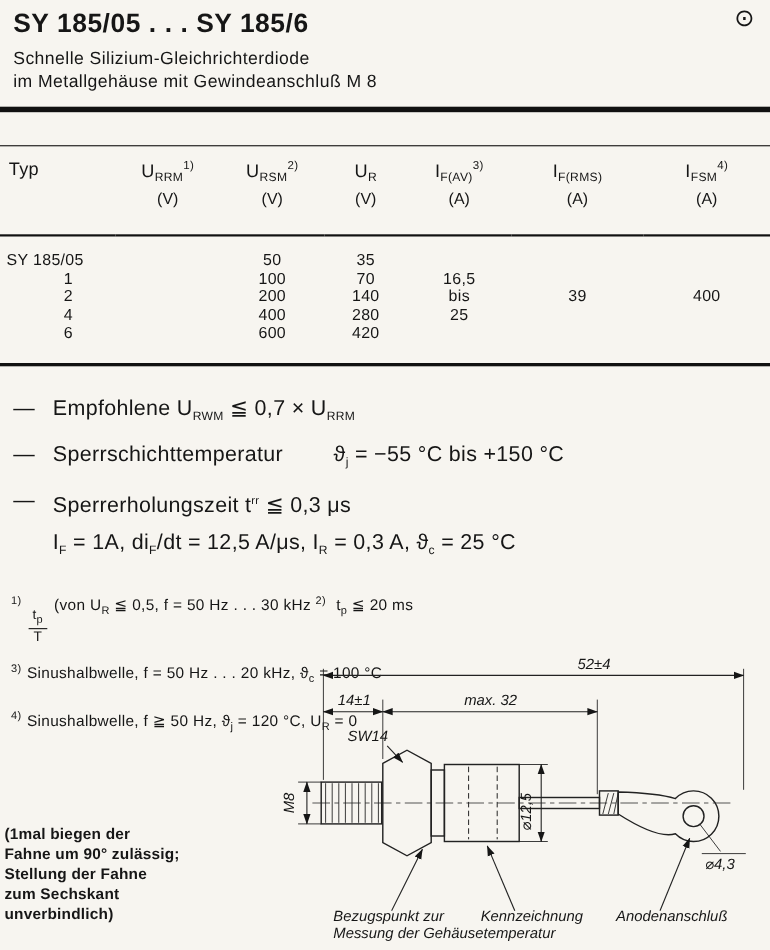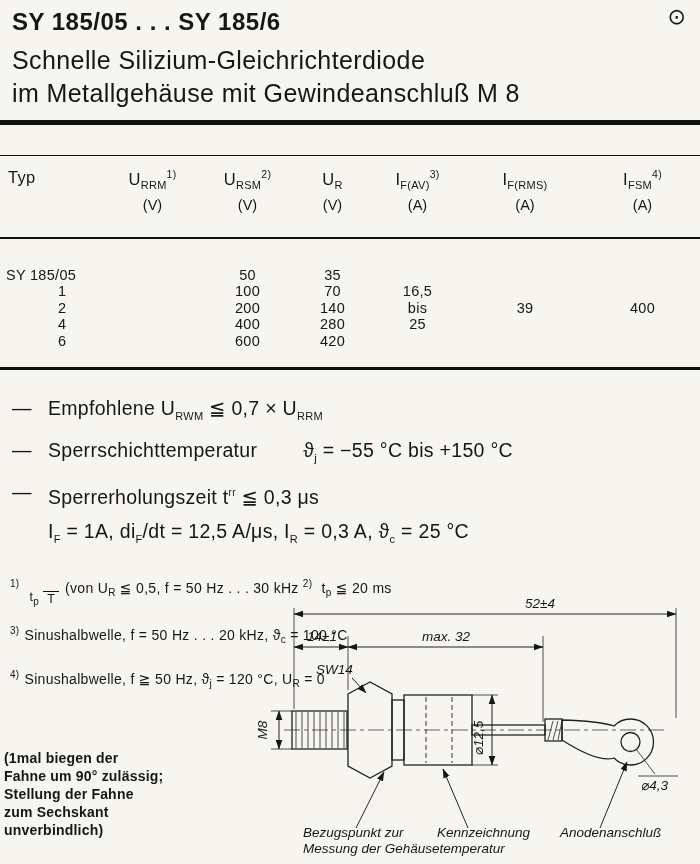--- a/index.html
+++ b/index.html
@@ -2,49 +2,49 @@
 <html><head>
 <meta charset="utf-8">
 <style>
   html,body{margin:0;padding:0}
   body{width:700px;height:864px;overflow:hidden;background:#f7f5f0;color:#161616;
        font-family:"Liberation Sans","DejaVu Sans",sans-serif;position:relative}
   .page{position:relative;width:700px;height:848px}
   header{position:relative;padding:8px 12px 0}
   h1{margin:0;font-size:24px;font-weight:bold;letter-spacing:.5px}
   .corner-icon{position:absolute;top:6px;right:14px;font-size:22px;line-height:1}
-  .subtitle{margin-top:8px;font-size:25px;line-height:1.3;letter-spacing:.4px}
+  .subtitle{margin-top:8px;font-size:16px;line-height:1.3;letter-spacing:.4px}
   .thick-rule{height:5px;background:#111;margin-top:11px}
   .table-wrap{margin-top:30px;border-top:1.5px solid #111;border-bottom:3px solid #111;padding-bottom:18px}
   table{border-collapse:collapse;width:100%;table-layout:fixed}
   col.c-typ{width:105px}col.c-urrm{width:95px}col.c-ursm{width:95px}col.c-ur{width:75px}
   col.c-ifav{width:95px}col.c-ifrms{width:120px}col.c-ifsm{width:115px}
   thead th{border-bottom:2.5px solid #111;font-weight:normal;vertical-align:top;padding:12px 0 24px;text-align:center}
   th.typ{text-align:left;padding-left:8px}
   .sym{display:block;font-size:16.5px;letter-spacing:.3px}
   .sym sub{font-size:11px}
   .sym sup{font-size:10.5px}
   .unit{display:block;font-size:14.5px;margin-top:6px}
   tbody td{font-size:14.5px;line-height:16.5px;text-align:center;padding:0;letter-spacing:.3px}
-  tbody tr:first-child td{padding-top:28px}
+  tbody tr:first-child td{padding-top:14px}
   td.typ-main{text-align:left;padding-left:6px;white-space:nowrap}
   td.typ-sub{text-align:left;padding-left:58px}
   td.mid{vertical-align:middle}
   td.mid div{line-height:16.5px}
   .notes{margin:24px 12px 0;font-size:19.5px}
   .note{display:flex;margin-bottom:5px;line-height:29px;letter-spacing:.3px}
   .note .dash{width:36px;flex:none}
   .note sub{font-size:11px}
   .note sup{font-size:10px}
   .note .gap{display:inline-block;width:46px}
   .footnotes{margin:20px 10px 0;font-size:14px;letter-spacing:.3px}
   .fn-line{margin-bottom:12px;line-height:22px}
   .fn-line sup.mark{font-size:10px;margin-right:5px}
   .fn-line sub{font-size:10px}
-  .frac{display:inline-flex;flex-direction:row;align-items:flex-end;vertical-align:-8px;line-height:1.05;font-size:12.5px;margin:0 6px 0 1px}
+  .frac{display:inline-flex;flex-direction:column;align-items:flex-end;vertical-align:-8px;line-height:1.05;font-size:12.5px;margin:0 6px 0 1px}
   .frac .den{border-top:1.2px solid #111;padding:1px 4px 0;align-self:stretch;text-align:center}
   .frac .num{padding:0 4px 1px}
   .drawing{position:absolute;left:0;top:590px;width:700px;height:274px}
   .drawing svg{position:absolute;left:0;top:0;width:700px;height:274px}
   .side-note{position:absolute;left:4px;top:160px;width:175px;font-size:14px;font-weight:bold;
              line-height:1.28;white-space:pre-line;letter-spacing:.2px}
   svg text{fill:#161616}
   svg .dim{font-size:13.5px;font-style:italic}
   svg .cal{font-size:13.5px;font-style:italic}
 </style>

